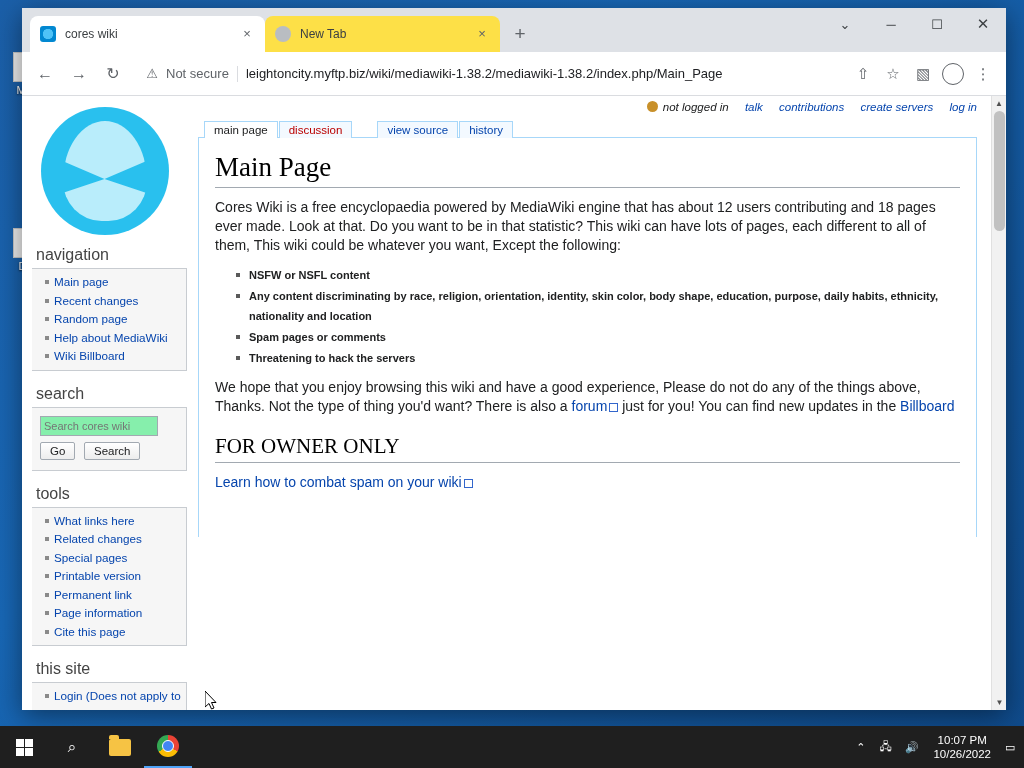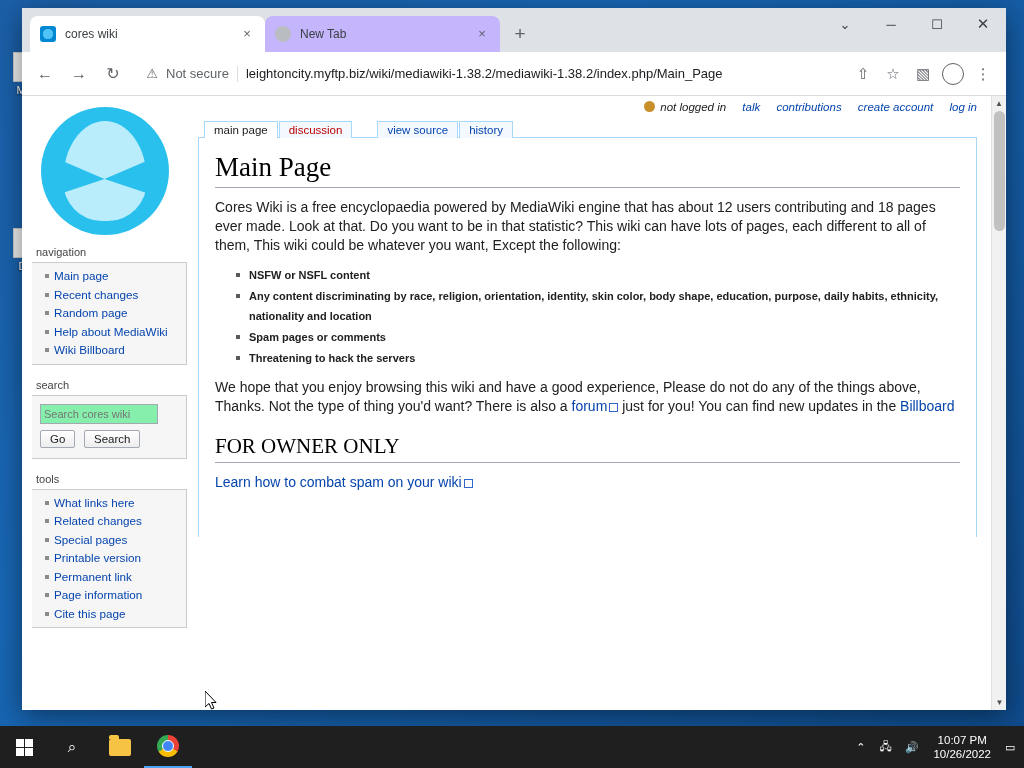--- a/index.html
+++ b/index.html
@@ -55,21 +55,21 @@
   }
   .tab {
     height: 36px;
     width: 235px;
     display: flex;
     align-items: center;
     padding: 0 10px;
     font-size: 12px;
     color: #3c4043;
     border-radius: 8px 8px 0 0;
-    background: #c4b5fd;
+    background: #fde047;
     position: relative;
   }
   .tab.active { background: #fff; }
   .tab .favicon {
     width: 16px; height: 16px;
     border-radius: 3px;
     margin-right: 9px;
     flex: 0 0 auto;
     background: radial-gradient(circle at 50% 50%, #4fc3f7 0 45%, #0288d1 46% 100%);
   }
@@ -258,21 +258,21 @@
     content: "";
     position: absolute;
     left: 22px; top: 14px;
     width: 84px; height: 100px;
     background: #b9edfb;
     border-radius: 50% 50% 46% 46% / 60% 60% 40% 40%;
     clip-path: polygon(0 0, 100% 0, 100% 40%, 50% 58%, 100% 72%, 100% 100%, 0 100%, 0 72%, 50% 58%, 0 40%);
   }
   .portal { margin: 0 0 14px 0; padding: 0 0 0 10px; }
   .portal h3 {
-    font-size: 11px;
+    font-size: 16px;
     font-weight: normal;
     color: #444;
     margin: 0 0 4px 4px;
     padding: 0;
   }
   .portal-body {
     border: 1px solid #c8ccd1;
     border-left: none;
     background: #f6f6f6;
     padding: 4px 0 4px 0;
@@ -546,21 +546,21 @@
   </div>
 
   <div class="viewport">
     <div class="page">
 
       <div class="mw-topbar">
         <span class="usericon"></span>
         <a style="color:#202122;margin-left:0">not logged in</a>
         <a>talk</a>
         <a>contributions</a>
-        <a>create account</a>
+        <a>create servers</a>
         <a>log in</a>
       </div>
 
       <div class="mw-panel">
         <div class="mw-logo">
           <div class="logo-shape"></div>
         </div>
 
         <div class="portal">
           <h3>navigation</h3>
@@ -596,20 +596,29 @@
               <li><a>Related changes</a></li>
               <li><a>Special pages</a></li>
               <li><a>Printable version</a></li>
               <li><a>Permanent link</a></li>
               <li><a>Page information</a></li>
               <li><a>Cite this page</a></li>
             </ul>
           </div>
         </div>
 
+        <div class="portal">
+          <h3>this site</h3>
+          <div class="portal-body">
+            <ul>
+              <li><a>Login (Does not apply to this wiki)</a></li>
+              <li><a class="visited">phpBB Forum</a></li>
+            </ul>
+          </div>
+        </div>
       </div>
 
       <div class="mw-content">
         <div class="mw-tabs">
           <div class="tabitem selected">main page</div>
           <div class="tabitem red">discussion</div>
           <div class="tabitem" style="margin-left:24px">view source</div>
           <div class="tabitem">history</div>
         </div>
 

